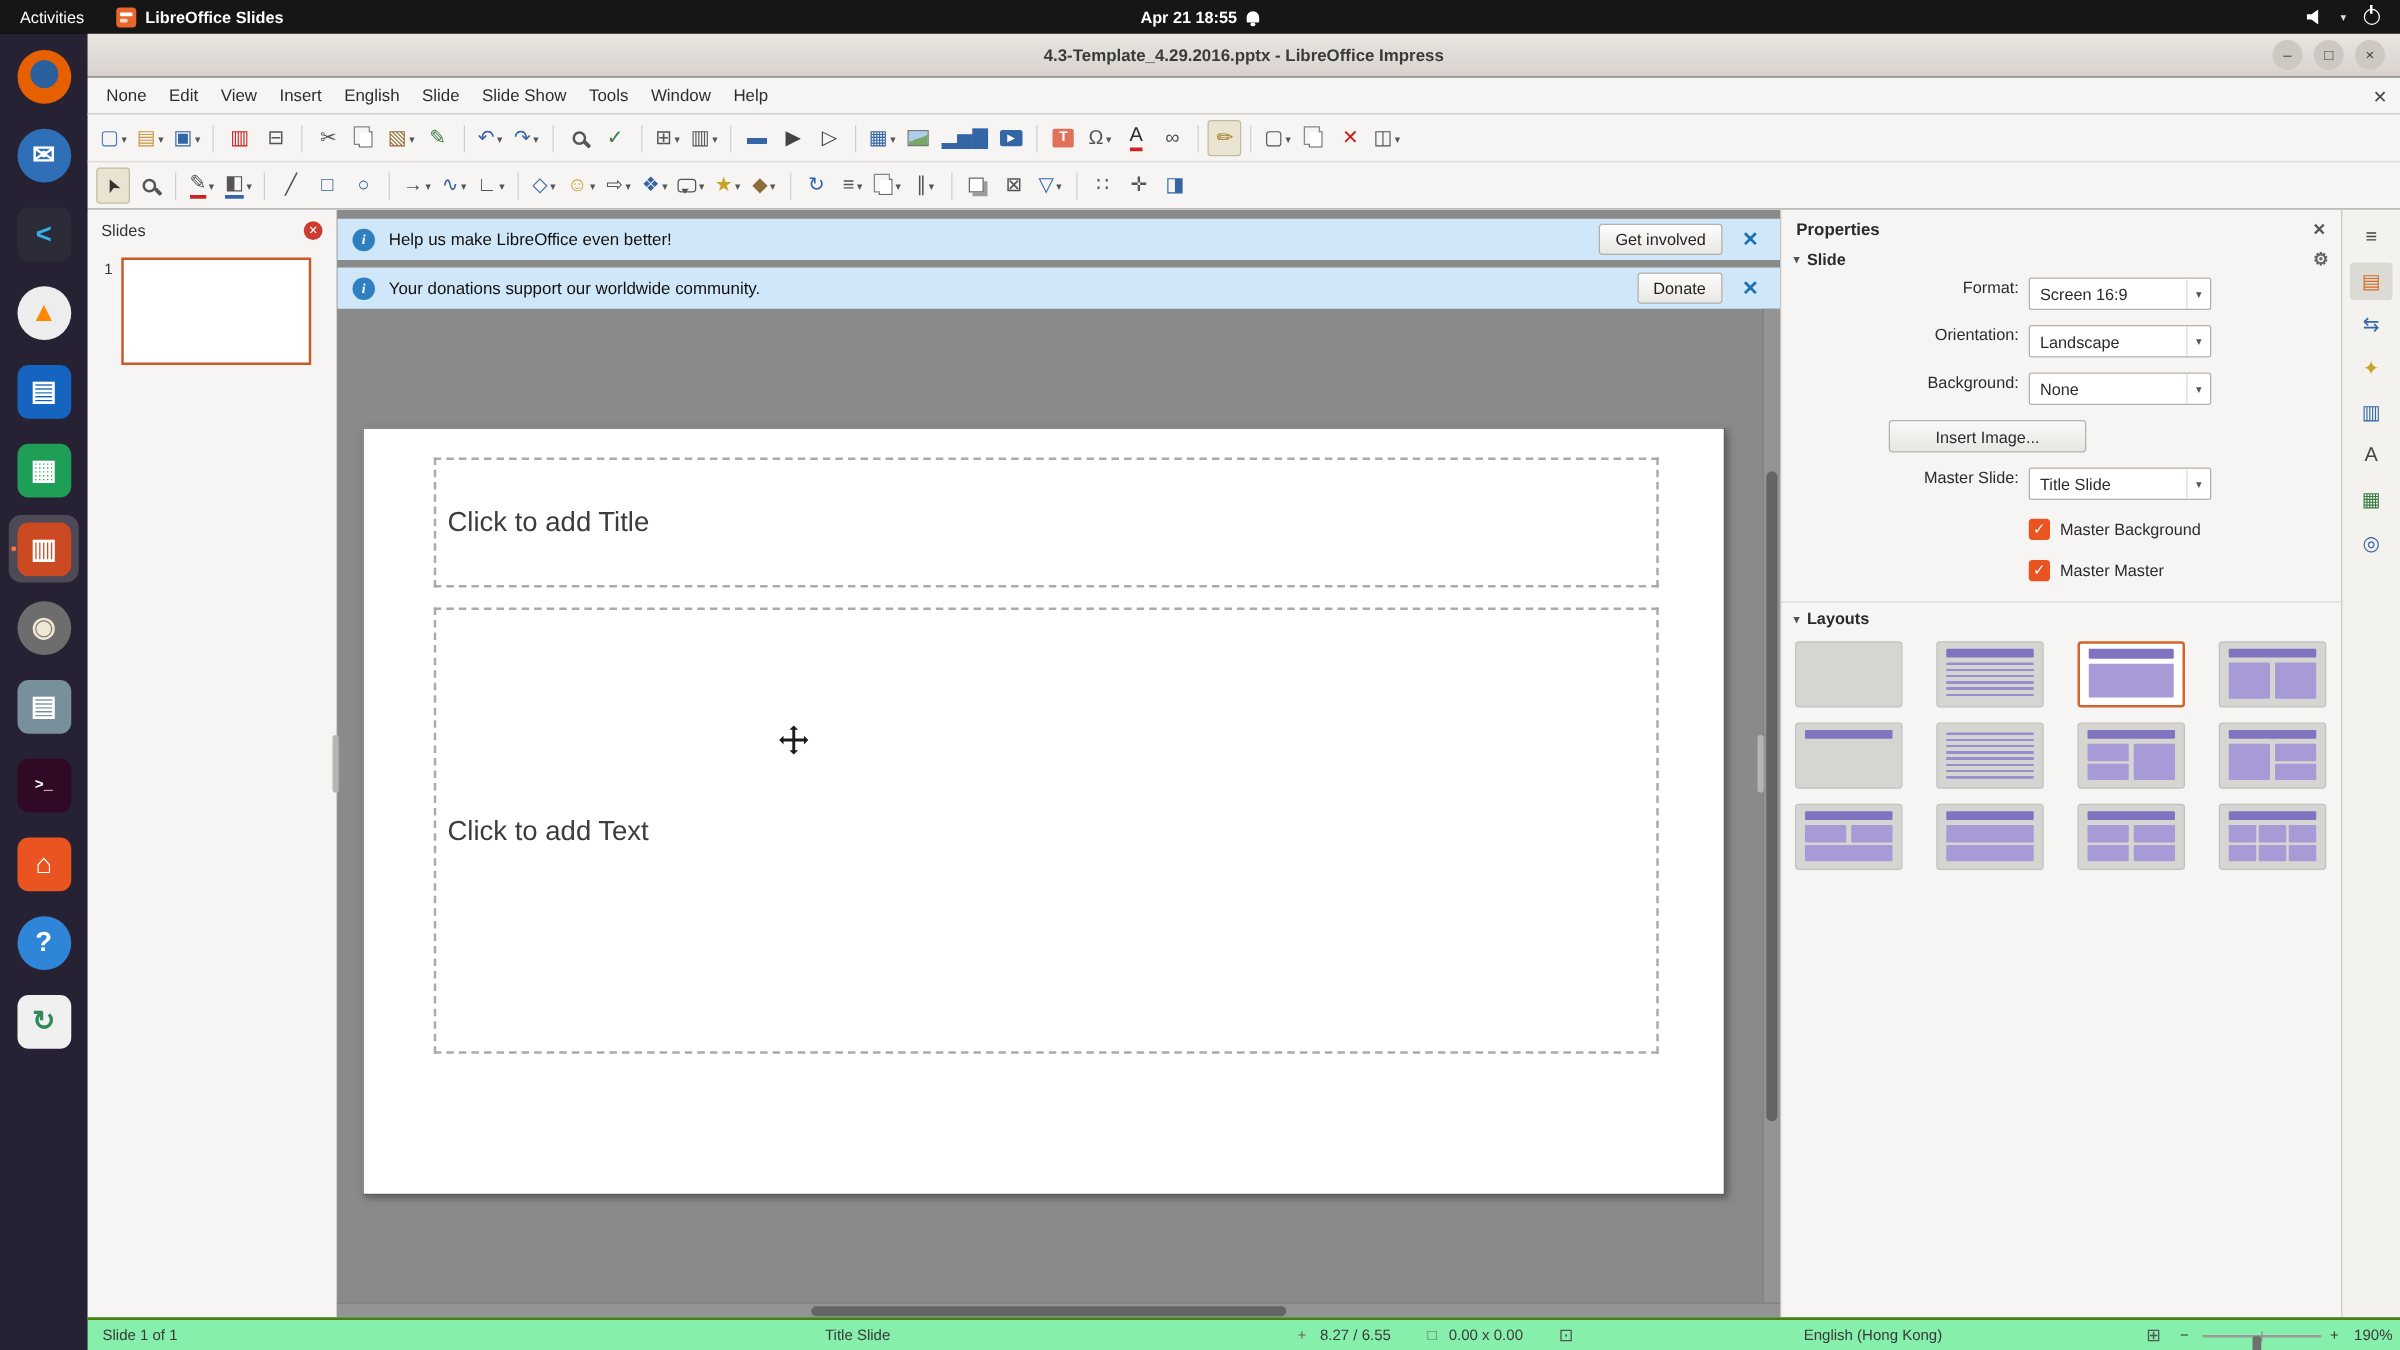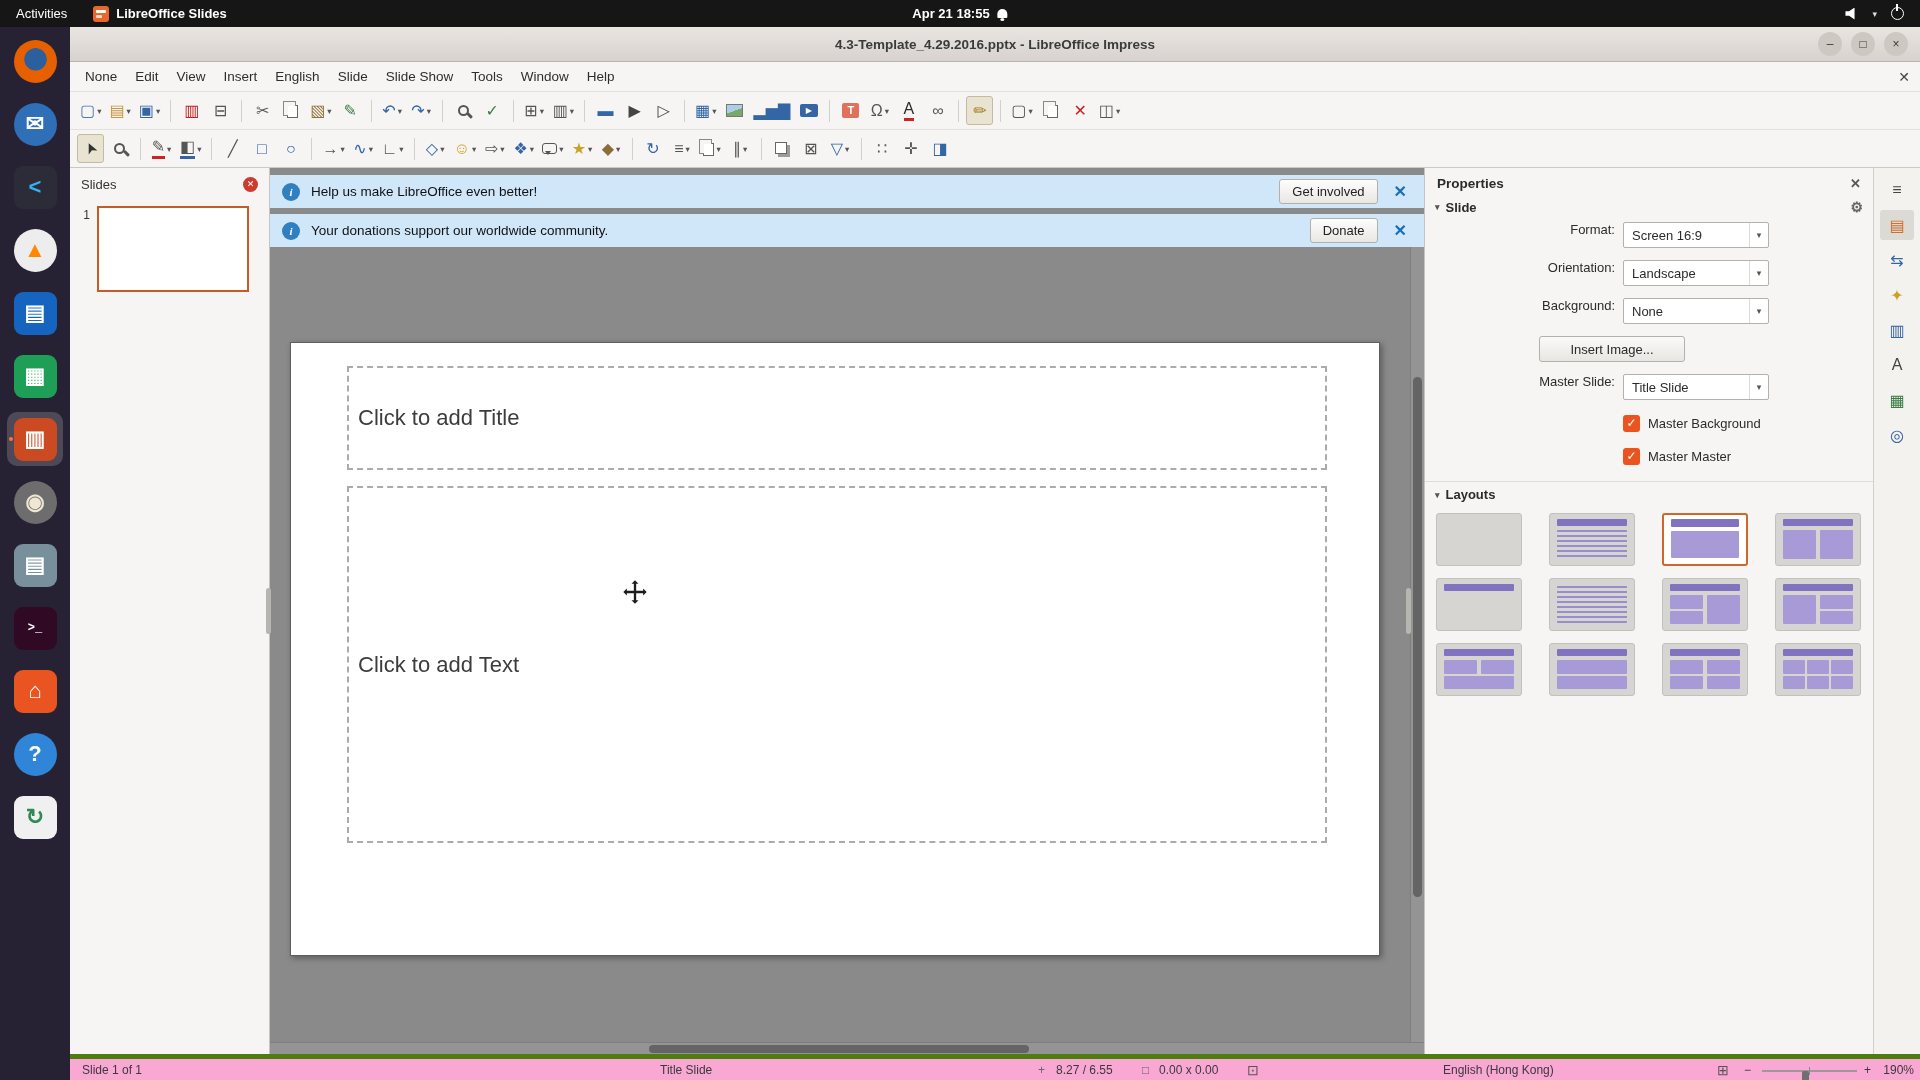--- a/index.html
+++ b/index.html
@@ -104,37 +104,37 @@
   .pp-header{display:flex;align-items:center;padding:8px 12px 3px;font-weight:bold;font-size:13.5px}
   .pp-close{margin-left:auto;color:#555;font-size:13px}
   .pp-sec{display:flex;align-items:center;gap:6px;padding:5px 10px;font-weight:bold}
   .pp-chev{font-size:9px;color:#555}
   .pp-gear{margin-left:auto;color:#666;font-size:14px}
   .pp-grid{padding:2px 10px 6px;display:flex;flex-direction:column;gap:11px}
   .pp-row{display:flex;align-items:flex-start;height:27px}
   .pp-label{width:180px;text-align:right;margin-right:8px;white-space:nowrap}
   .pp-select{width:146px;height:26px;background:#fff;border:1px solid #b4b1ac;border-radius:2px;display:flex;align-items:center;padding-left:8px}
   .pp-select .sel-dd{margin-left:auto;width:19px;height:100%;border-left:1px solid #dddbd7;display:flex;align-items:center;justify-content:center;color:#555;font-size:9px}
-  .pp-btn{width:146px;height:26px;margin-left:104px;background:linear-gradient(#fbfaf9,#e8e6e2);border:1px solid #b4b1ac;border-radius:3px;display:flex;align-items:center;justify-content:center;white-space:nowrap}
+  .pp-btn{width:158px;height:26px;margin-left:76px;background:linear-gradient(#fbfaf9,#e8e6e2);border:1px solid #b4b1ac;border-radius:3px;display:flex;align-items:center;justify-content:center;white-space:nowrap}
   .cb-row{display:flex;align-items:center;gap:8px;margin-left:188px;height:22px}
   .cb{width:17px;height:17px;background:#e95420;border-radius:3px;color:#fff;font-size:12px;display:flex;align-items:center;justify-content:center}
   .layouts-sec{border-top:1px solid #dedcd8;margin-top:8px}
   .layout-grid{display:grid;grid-template-columns:repeat(4,86px);gap:12px 27px;padding:6px 0 0 11px}
   .layout-cell{width:86px;height:53px;background:#d7d5d1;border:1px solid #c3c1bd;border-radius:3px;position:relative}
   .layout-cell.selected{background:#fff;border:2px solid #d0662a}
   .lt-bar{position:absolute;left:8%;top:9%;width:84%;height:15%;background:#8273c0;border-radius:1px}
   .lt-box{position:absolute;background:#a79ad6;border-radius:1px}
   .lt-stripe{background:repeating-linear-gradient(#9b8cd0 0 2px,transparent 2px 5px)}
 
   .tab-strip{width:47px;background:#f3f2ef;border-left:1px solid #d2d0cc;display:flex;flex-direction:column;align-items:center;padding-top:7px;gap:5px;flex:0 0 47px}
   .tab-btn{width:34px;height:30px;display:flex;align-items:center;justify-content:center;border-radius:3px;font-size:16px;color:#555}
   .tab-btn.active{background:#dcdad5}
 
   
-  .statusbar{height:26px;background:#f9a8d4;border-top:5px solid #4d7c0f;position:relative;font-size:12px;color:#3a3a3a;flex:0 0 26px}
+  .statusbar{height:26px;background:#86efac;border-top:2px solid #4d7c0f;position:relative;font-size:12px;color:#3a3a3a;flex:0 0 26px}
   .statusbar span{position:absolute;top:50%;transform:translateY(-50%);white-space:nowrap}
   .zoom-track{position:absolute;left:1692px;top:12px;width:95px;height:2px;background:#9a9a9a}
   .zoom-track::after{content:'';position:absolute;left:47px;top:-3px;width:1px;height:8px;background:#8a8a8a}
   .zoom-thumb{position:absolute;left:40px;top:-6px;width:7px;height:14px;background:#6f6f6f;border-radius:2px}
 </style>
 </head>
 <body>
 
 <div class="screen">
 

